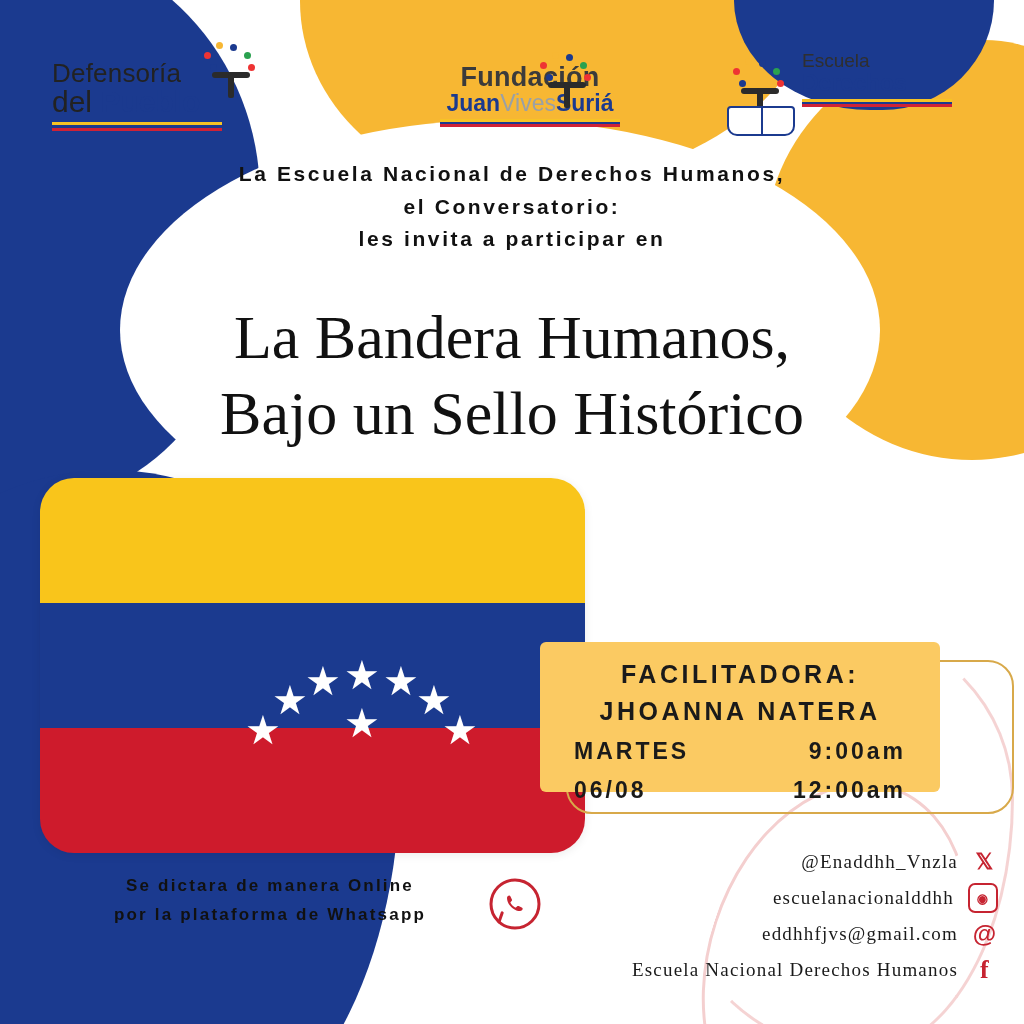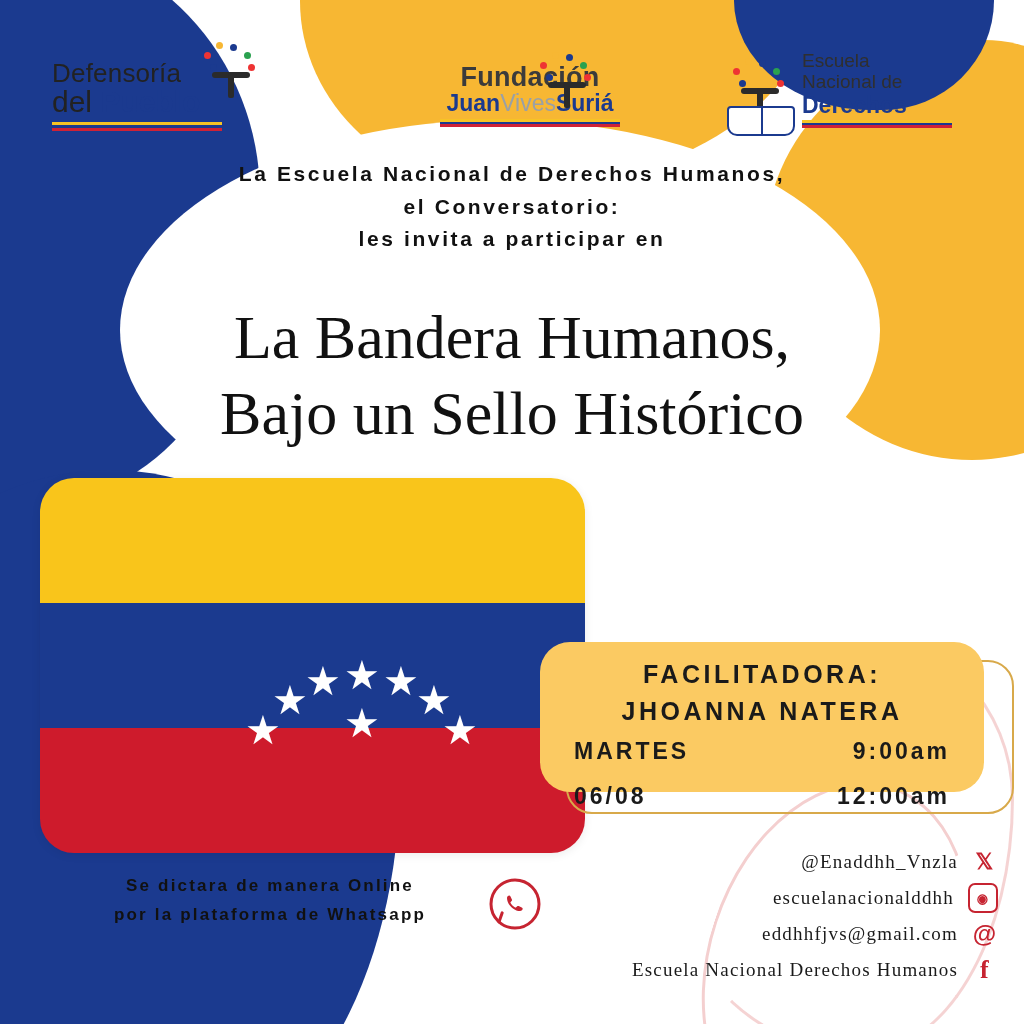--- a/index.html
+++ b/index.html
@@ -272,24 +272,24 @@
     top: 660px;
     width: 444px;
     height: 150px;
     border: 2px solid #d8a94a;
     border-radius: 26px;
   }
   .card {
     position: absolute;
     left: 540px;
     top: 642px;
-    width: 444px;
+    width: 400px;
     height: 150px;
     background: #fbca62;
-    border-radius: 30px;
+    border-radius: 6px;
     color: #1a1a1a;
     text-align: center;
     font-weight: bold;
   }
   .card .line1 {
     margin-top: 18px;
     font-size: 25px;
     letter-spacing: 3.5px;
   }
   .card .line2 {
@@ -298,21 +298,21 @@
     letter-spacing: 3.5px;
   }
   .card .row {
     display: flex;
     justify-content: space-between;
     padding: 0 34px;
     margin-top: 12px;
     font-size: 23px;
     letter-spacing: 3px;
   }
-  .card .row.second { margin-top: 18px; }
+  .card .row.second { margin-top: 12px; }
 
   
   .online-note {
     position: absolute;
     left: 60px;
     top: 872px;
     width: 420px;
     text-align: center;
     font-weight: bold;
     font-size: 17px;
@@ -417,21 +417,20 @@
         <div class="tree-dot" style="left:8px;  top:22px; background:#1b3a8f;"></div>
         <div class="tree-dot" style="left:46px; top:22px; background:#e33;"></div>
         <div class="tree-trunk"></div>
         <div class="tree-arm" style="left:10px;"></div>
         <div class="tree-arm" style="left:26px;"></div>
       </div>
     </div>
 
     <div class="logo logo-en">
       <div class="l1">Escuela</div>
-      <div class="l1">Nacional de</div>
       <div class="l2">Derechos</div>
       <div class="flagbar"></div>
       <div style="position:absolute; left:0; top:16px; width:70px; height:64px;">
         <div class="tree-mark" style="left:4px; top:-8px;">
           <div class="tree-dot" style="left:2px;  top:10px; background:#e33;"></div>
           <div class="tree-dot" style="left:14px; top:0px;  background:#f7b733;"></div>
           <div class="tree-dot" style="left:28px; top:2px;  background:#1b3a8f;"></div>
           <div class="tree-dot" style="left:42px; top:10px; background:#2aa14f;"></div>
           <div class="tree-dot" style="left:8px;  top:22px; background:#1b3a8f;"></div>
           <div class="tree-dot" style="left:46px; top:22px; background:#e33;"></div>

